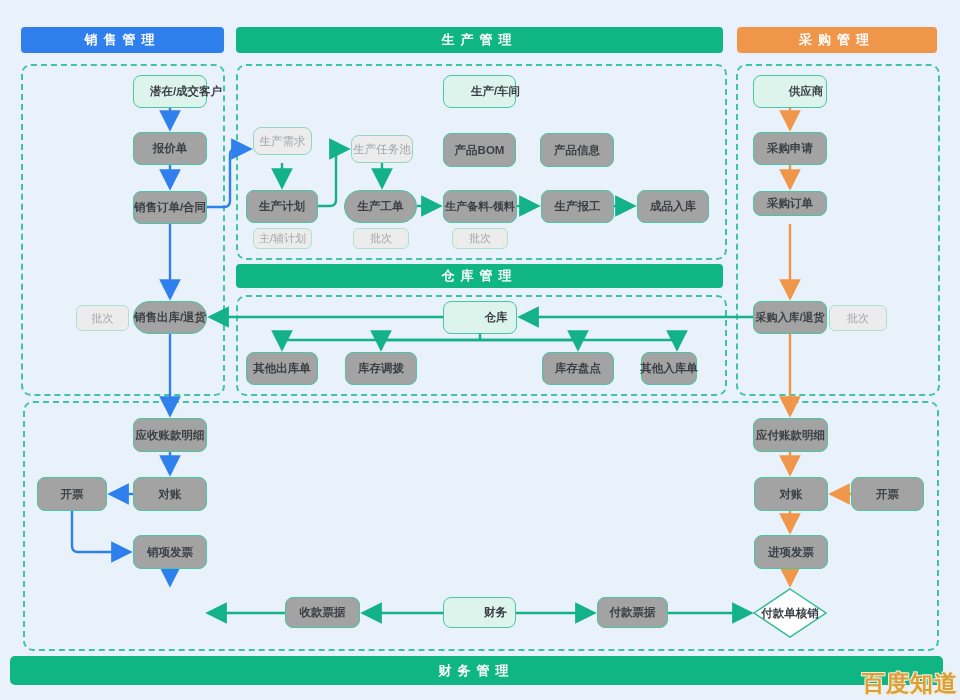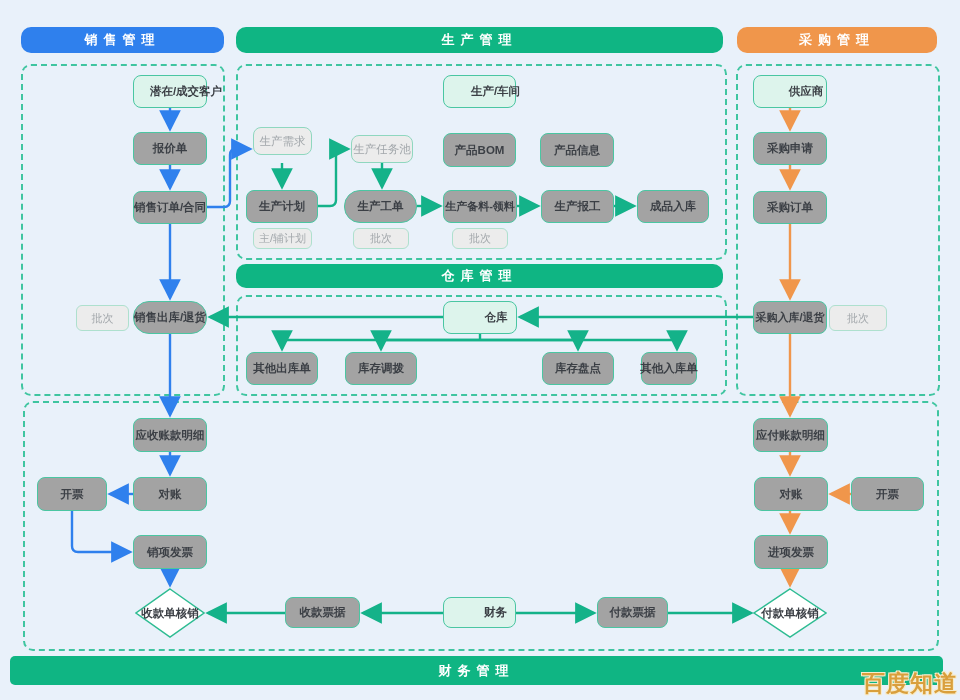--- a/index.html
+++ b/index.html
@@ -5,21 +5,21 @@
   html,body{margin:0;padding:0;}
   body{
     width:960px;height:700px;
     background:#e9f1fa;
     font-family:"Liberation Sans","DejaVu Sans",sans-serif;
     position:relative;overflow:hidden;
   }
   #canvas{position:absolute;inset:0;width:960px;height:700px;}
 
   .hdr{
-    position:absolute;border-radius:10px;color:#fff;
+    position:absolute;border-radius:4px;color:#fff;
     font-weight:bold;font-size:13px;letter-spacing:6px;
     display:flex;align-items:center;justify-content:center;
     z-index:3;
   }
   .hdr.blue{background:#2f80ed;}
   .hdr.teal{background:#0fb583;}
   .hdr.orange{background:#f0964b;}
 
   .region{
     position:absolute;border:2px dashed #3fc5a0;border-radius:10px;
@@ -136,26 +136,20 @@
 
   <div class="node green" style="left:133px;top:75px;width:74px;height:33px;">潜在/成交客户</div>
   <div class="node" style="left:133px;top:132px;width:74px;height:33px;">报价单</div>
   <div class="node" style="left:133px;top:191px;width:74px;height:33px;">销售订单/合同</div>
   <div class="tag" style="left:76px;top:305px;width:53px;height:26px;">批次</div>
   <div class="node" style="left:133px;top:301px;width:74px;height:33px;border-radius:16px;">销售出库/退货</div>
   <div class="node" style="left:133px;top:418px;width:74px;height:34px;">应收账款明细</div>
   <div class="node" style="left:133px;top:477px;width:74px;height:34px;">对账</div>
   <div class="node" style="left:37px;top:477px;width:70px;height:34px;">开票</div>
   <div class="node" style="left:133px;top:535px;width:74px;height:34px;">销项发票</div>
-  <div class="diamond" style="left:135px;top:588px;width:70px;height:50px;">
-    <svg width="70" height="50">
-        <polygon points="35,1 69,25 35,49 1,25" fill="#ffffff" stroke="#2ebc92" stroke-width="1.5"></polygon>
-      </svg>
-    <span class="lbl">收款单核销</span>
-  </div>
 
   <div class="node green" style="left:443px;top:75px;width:73px;height:33px;">生产/车间</div>
   <div class="node gray" style="left:253px;top:127px;width:59px;height:28px;">生产需求</div>
   <div class="node gray" style="left:351px;top:135px;width:62px;height:28px;">生产任务池</div>
   <div class="node" style="left:443px;top:133px;width:73px;height:34px;">产品BOM</div>
   <div class="node" style="left:540px;top:133px;width:74px;height:34px;">产品信息</div>
   <div class="node" style="left:246px;top:190px;width:72px;height:33px;">生产计划</div>
   <div class="tag" style="left:253px;top:228px;width:59px;height:21px;">主/辅计划</div>
   <div class="node" style="left:344px;top:190px;width:73px;height:33px;border-radius:16px;">生产工单</div>
   <div class="tag" style="left:353px;top:228px;width:56px;height:21px;">批次</div>
@@ -165,21 +159,21 @@
   <div class="node" style="left:637px;top:190px;width:72px;height:33px;text-align:center;">成品入库</div>
 
   <div class="node green" style="left:443px;top:301px;width:74px;height:33px;">仓库</div>
   <div class="node" style="left:246px;top:352px;width:72px;height:33px;">其他出库单</div>
   <div class="node" style="left:345px;top:352px;width:72px;height:33px;">库存调拨</div>
   <div class="node" style="left:542px;top:352px;width:72px;height:33px;">库存盘点</div>
   <div class="node" style="left:641px;top:352px;width:56px;height:33px;">其他入库单</div>
 
   <div class="node green" style="left:753px;top:75px;width:74px;height:33px;">供应商</div>
   <div class="node" style="left:753px;top:132px;width:74px;height:33px;">采购申请</div>
-  <div class="node" style="left:753px;top:191px;width:74px;height:33px;">采购订单</div>
+  <div class="node" style="left:753px;top:191px;width:74px;height:25px;">采购订单</div>
   <div class="node" style="left:753px;top:301px;width:74px;height:33px;font-size:11px;">采购入库/退货</div>
   <div class="tag" style="left:829px;top:305px;width:58px;height:26px;">批次</div>
   <div class="node" style="left:753px;top:418px;width:75px;height:34px;">应付账款明细</div>
   <div class="node" style="left:754px;top:477px;width:74px;height:34px;">对账</div>
   <div class="node" style="left:851px;top:477px;width:73px;height:34px;">开票</div>
   <div class="node" style="left:754px;top:535px;width:74px;height:34px;">进项发票</div>
   <div class="diamond" style="left:753px;top:588px;width:74px;height:50px;">
     <svg width="74" height="50">
         <polygon points="37,1 73,25 37,49 1,25" fill="#ffffff" stroke="#2ebc92" stroke-width="1.5"></polygon>
       </svg>

